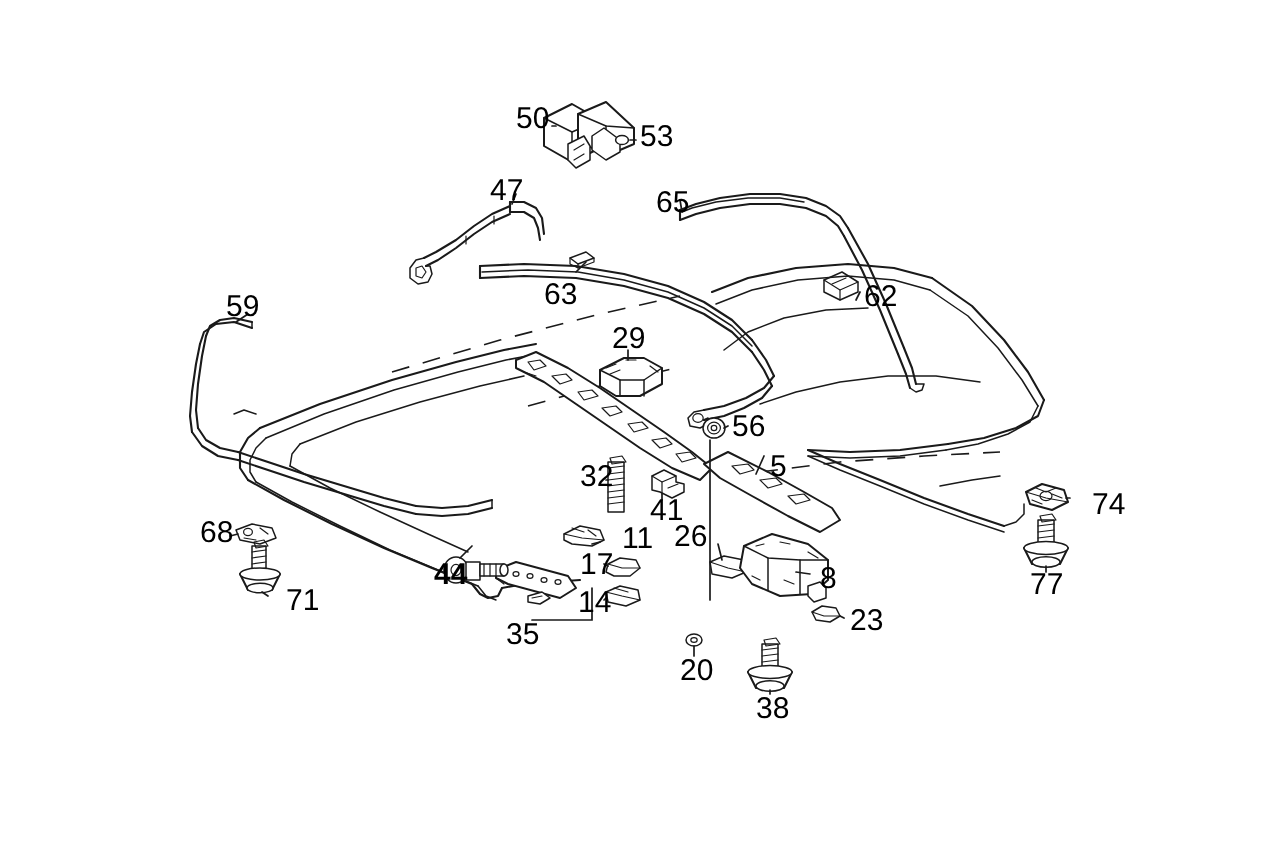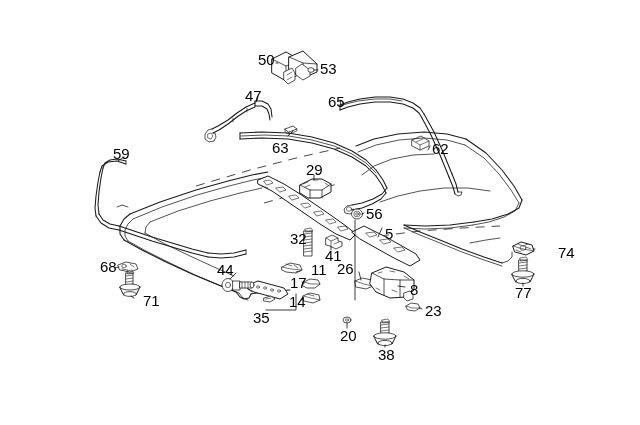--- a/index.html
+++ b/index.html
@@ -424,25 +424,25 @@
   <div class="callout-label" style="left:245px; top:88px;text-align:right;">47</div>
   <div class="callout-label" style="left:328px; top:94px;text-align:center;">65</div>
   <div class="callout-label" style="left:272px; top:140px;">63</div>
   <div class="callout-label" style="left:432px; top:141px;">62</div>
   <div class="callout-label" style="left:113px; top:146px;">59</div>
   <div class="callout-label" style="left:306px; top:162px;">29</div>
   <div class="callout-label" style="left:366px; top:206px;">56</div>
   <div class="callout-label" style="left:385px; top:226px;">5</div>
   <div class="callout-label" style="left:290px; top:231px;">32</div>
   <div class="callout-label" style="left:325px; top:248px;">41</div>
-  <div class="callout-label" style="left:558px; top:245px;">74</div>
+  <div class="callout-label" style="left:546px; top:245px;">74</div>
   <div class="callout-label" style="left:100px; top:259px;text-align:right;">68</div>
   <div class="callout-label" style="left:311px; top:262px;">11</div>
   <div class="callout-label" style="left:337px; top:261px;">26</div>
-  <div class="callout-label" style="left:217px; top:262px;">44</div>
+  <div class="callout-label" style="left:217px; top:280px;font-weight:bold;">44</div>
   <div class="callout-label" style="left:290px; top:275px;">17</div>
   <div class="callout-label" style="left:410px; top:282px;">8</div>
   <div class="callout-label" style="left:515px; top:285px;">77</div>
   <div class="callout-label" style="left:289px; top:294px;">14</div>
   <div class="callout-label" style="left:143px; top:293px;">71</div>
   <div class="callout-label" style="left:425px; top:303px;">23</div>
   <div class="callout-label" style="left:253px; top:310px;">35</div>
   <div class="callout-label" style="left:340px; top:328px;">20</div>
   <div class="callout-label" style="left:378px; top:347px;">38</div>
 

